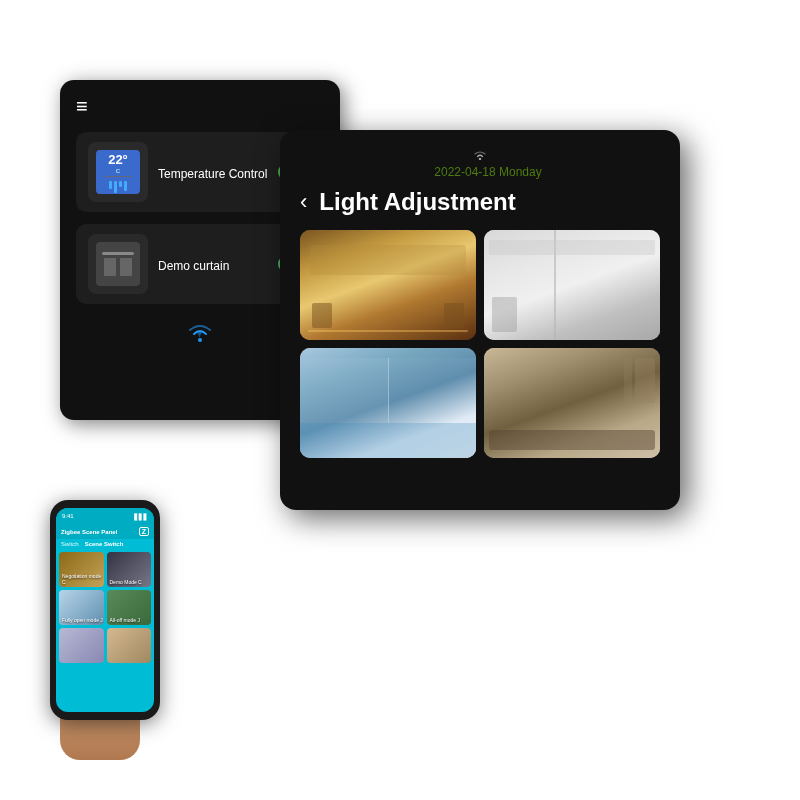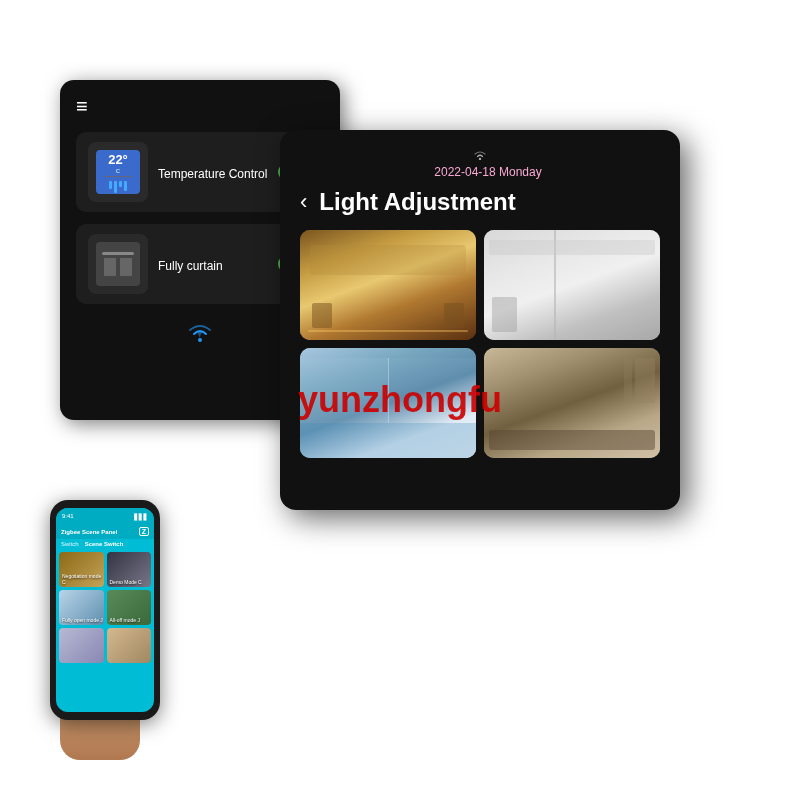--- a/index.html
+++ b/index.html
@@ -125,21 +125,21 @@
       width: 400px;
       height: 380px;
       background: #111;
       border-radius: 16px;
       padding: 20px;
       z-index: 2;
       box-shadow: 8px 8px 30px rgba(0,0,0,0.6);
     }
 
     .panel-front-date {
-      color: #f9a8d4;
+      color: #4d7c0f;
       font-size: 12px;
       text-align: center;
       margin-left: 16px;
     }
 
     .light-adj-header {
       display: flex;
       align-items: center;
       gap: 12px;
       margin-bottom: 14px;
@@ -351,21 +351,21 @@
       <div class="device-icon-box">
         <div style="width:44px;height:44px;background:#444;border-radius:4px;display:flex;flex-direction:column;align-items:center;justify-content:center;gap:3px;">
           <div style="width:32px;height:3px;background:#888;border-radius:2px;"></div>
           <div style="display:flex;gap:4px;align-items:flex-start;">
             <div style="width:12px;height:18px;background:#666;border-radius:1px;"></div>
             <div style="width:12px;height:18px;background:#666;border-radius:1px;"></div>
           </div>
         </div>
       </div>
       <div class="device-info">
-        <div class="device-name">Fully curtain</div>
+        <div class="device-name">Demo curtain</div>
       </div>
       <div class="toggle-switch">
         <div class="toggle-knob"></div>
       </div>
     </div>
 
     <div class="wifi-bottom">
       <span style="color:#2196F3;font-size:26px;">
         
         <svg width="30" height="24" viewBox="0 0 30 24" fill="#2196F3">
@@ -472,15 +472,14 @@
           <div class="phone-scene-item phone-scene-item-6">
             <span class="phone-scene-label"></span>
           </div>
         </div>
       </div>
     </div>
 
     <div style="position:absolute;bottom:-20px;left:10px;width:80px;height:50px;background:linear-gradient(180deg,#c8956a 0%,#b07850 100%);border-radius:0 0 20px 20px;z-index:-1;"></div>
   </div>
 
-  <div class="watermark">yunzhongfu</div>
 
 </div>
 
 </body></html>

